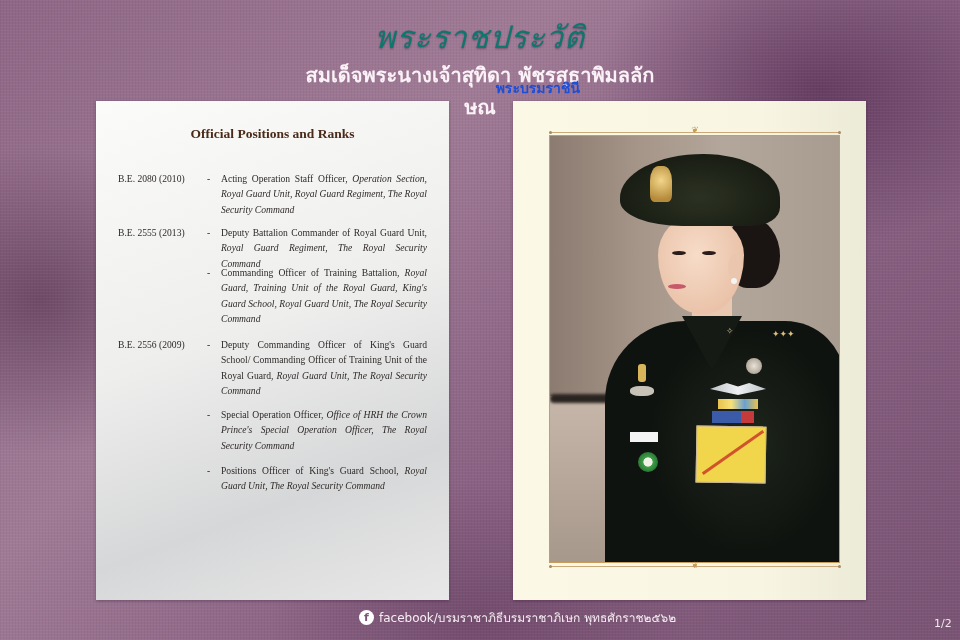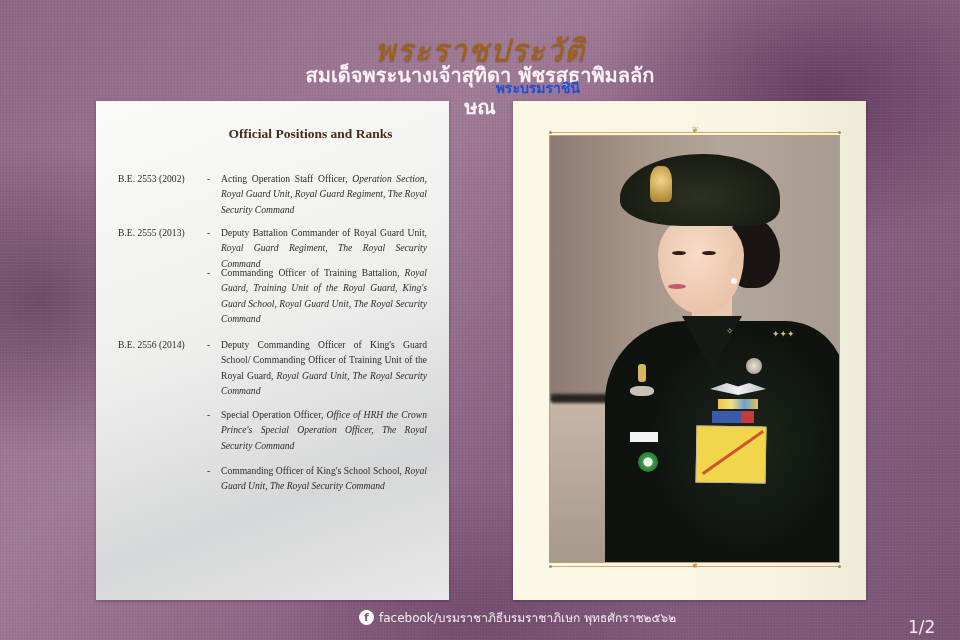--- a/index.html
+++ b/index.html
@@ -14,42 +14,42 @@
   }
   .texture {
     position:absolute; inset:0; pointer-events:none;
     background-image:
       repeating-linear-gradient(0deg, rgba(255,255,255,0.035) 0 1px, rgba(0,0,0,0) 1px 3px),
       repeating-linear-gradient(90deg, rgba(0,0,0,0.04) 0 1px, rgba(0,0,0,0) 1px 3px);
   }
   
   .header { position:absolute; left:0; top:0; width:960px; text-align:center; color:#fff; }
   .script-title {
-    position:absolute; left:360px; top:25px; width:240px; text-align:center;
+    position:absolute; left:360px; top:12px; width:240px; text-align:center;
     font-family: "DejaVu Serif", serif; font-style:italic; font-size:31px;
-    color:#a16207; letter-spacing:1px;
+    color:#0f766e; letter-spacing:1px;
     text-shadow: 0 1px 2px rgba(60,20,50,0.4);
   }
   .sub1 {
     position:absolute; left:300px; top:59px; width:360px; text-align:center;
     font-family: "DejaVu Sans", sans-serif; font-size:20px; font-weight:bold; color:#fbf2f7;
   }
   .sub2 {
     position:absolute; left:380px; top:77px; width:200px; text-align:right;
     font-family: "DejaVu Sans", sans-serif; font-size:14px; font-weight:bold; color:#1d4ed8;
   }
   
   .doc-panel {
     position:absolute; left:96px; top:101px; width:353px; height:499px;
     background: linear-gradient(160deg, #fbfbfa 0%, #eeeeed 45%, #d6d7d8 75%, #e8e8e8 100%);
     box-shadow: 0 1px 3px rgba(40,10,40,0.35);
   }
   .doc-title {
     position:absolute; left:0; top:25px; width:353px; text-align:center;
-    font-size:13.5px; font-weight:bold; color:#4a2a18;margin-left:38px;
+    font-size:13.5px; font-weight:bold; color:#4a2a18;
   }
   .entry { position:absolute; left:0; width:353px; font-size:9.6px; color:#2e2a28; line-height:15.3px; }
   .entry .year { position:absolute; left:22px; top:0; white-space:nowrap; }
   .entry .dash { position:absolute; left:111px; top:0; }
   .entry .desc { position:absolute; left:125px; top:0; width:206px; text-align:justify; }
   .entry .desc i { font-style:italic; }
   
   .photo-panel {
     position:absolute; left:513px; top:101px; width:353px; height:499px;
     background: linear-gradient(90deg, #fbf8e6 0%, #f8f5e2 70%, #ecebd8 100%);
@@ -109,72 +109,72 @@
   
   .footer {
     position:absolute; left:359px; top:608px; height:18px; display:flex; align-items:center; gap:5px;
     color:#f6eef3; font-family:"DejaVu Sans", sans-serif; font-size:12px;
   }
   .fb-icon {
     width:15px; height:15px; border-radius:50%; background:#fff; color:#7c5571;
     font-family:"DejaVu Sans", sans-serif; font-weight:bold; font-size:11px; line-height:15px; text-align:center;
   }
   .page-num {
-    position:absolute; left:908px; top:617px; color:#f3e8ef;
-    font-family:"DejaVu Sans", sans-serif; font-size:17px;
+    position:absolute; left:934px; top:617px; color:#f3e8ef;
+    font-family:"DejaVu Sans", sans-serif; font-size:11px;
   }
 </style>
 </head>
 <body>
 
 <div class="texture"></div>
 
 <div class="header">
   <div class="script-title">พระราชประวัติ</div>
   <div class="sub1">สมเด็จพระนางเจ้าสุทิดา พัชรสุธาพิมลลักษณ</div>
   <div class="sub2">พระบรมราชินี</div>
 </div>
 
 <div class="doc-panel">
   <div class="doc-title">Official Positions and Ranks</div>
 
   <div class="entry" style="top:70px;">
-    <span class="year">B.E. 2553 (2002)</span>
+    <span class="year">B.E. 2080 (2010)</span>
     <span class="dash">-</span>
     <div class="desc"><span>Acting Operation Staff Officer, </span><i>Operation Section, Royal Guard Unit, Royal Guard Regiment, The Royal Security Command</i></div>
   </div>
 
   <div class="entry" style="top:124px;">
     <span class="year">B.E. 2555 (2013)</span>
     <span class="dash">-</span>
     <div class="desc"><span>Deputy Battalion Commander of Royal Guard Unit, </span><i>Royal Guard Regiment, The Royal Security Command</i></div>
   </div>
 
   <div class="entry" style="top:164px;">
     <span class="year"></span>
     <span class="dash">-</span>
     <div class="desc"><span>Commanding Officer of Training Battalion, </span><i>Royal Guard, Training Unit of the Royal Guard, King's Guard School, Royal Guard Unit, The Royal Security Command</i></div>
   </div>
 
   <div class="entry" style="top:236px;">
-    <span class="year">B.E. 2556 (2014)</span>
+    <span class="year">B.E. 2556 (2009)</span>
     <span class="dash">-</span>
     <div class="desc"><span>Deputy Commanding Officer of King's Guard School/ Commanding Officer of Training Unit of the Royal Guard, </span><i>Royal Guard Unit, The Royal Security Command</i></div>
   </div>
 
   <div class="entry" style="top:306px;">
     <span class="year"></span>
     <span class="dash">-</span>
     <div class="desc"><span>Special Operation Officer, </span><i>Office of HRH the Crown Prince's Special Operation Officer, The Royal Security Command</i></div>
   </div>
 
   <div class="entry" style="top:362px;">
     <span class="year"></span>
     <span class="dash">-</span>
-    <div class="desc"><span>Commanding Officer of King's School School, </span><i>Royal Guard Unit, The Royal Security Command</i></div>
+    <div class="desc"><span>Positions Officer of King's Guard School, </span><i>Royal Guard Unit, The Royal Security Command</i></div>
   </div>
 </div>
 
 <div class="photo-panel">
   <div class="rule-top"></div>
   <div class="rule-dot" style="left:36px; top:30px;"></div>
   <div class="rule-dot" style="left:325px; top:30px;"></div>
   <div class="ornament" style="top:26px;">❦</div>
 
   <div class="photo">

